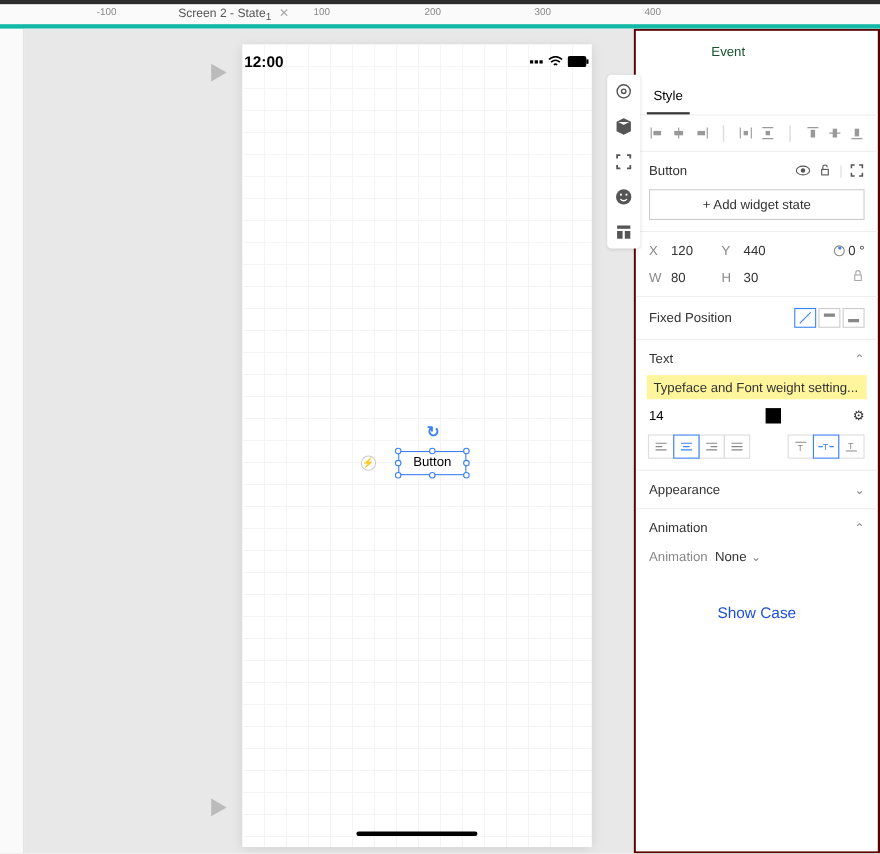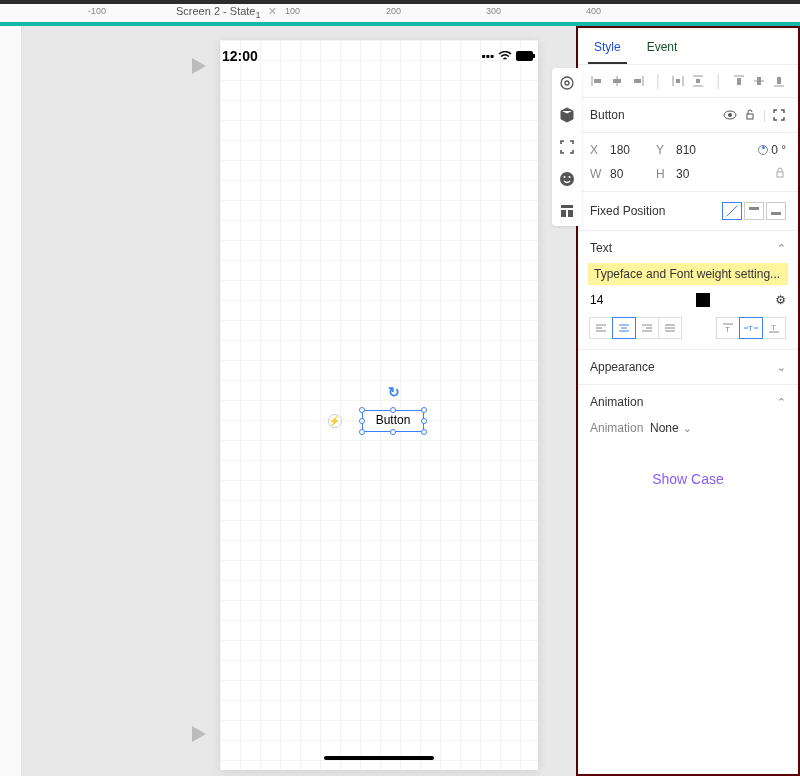--- a/index.html
+++ b/index.html
@@ -21,21 +21,21 @@
     .lightning-badge { position: absolute; left: 306px; top: 388px; width: 14px; height: 14px; border:1px solid #ccc; background:#fff; border-radius:50%; font-size:9px; text-align:center; line-height:13px; color:#888; }
     .home-ind { position: absolute; bottom: 10px; left: 50%; transform: translateX(-50%); width: 110px; height: 4px; background: #000; border-radius: 2px; }
     .side-tools { position: absolute; left: 530px; top: 42px; width: 30px; background: #fff; border-radius: 4px; box-shadow: 0 1px 3px rgba(0,0,0,0.1); padding: 6px 0; display: flex; flex-direction: column; align-items: center; gap: 14px; }
     .side-tools .tool { width: 18px; height: 18px; cursor: pointer; display: flex; align-items: center; justify-content: center; font-size: 14px; }
     .arrow-left, .arrow-right { position: absolute; width: 0; height: 0; border-top: 8px solid transparent; border-bottom: 8px solid transparent; }
     .arrow-left { left: 170px; top: 32px; border-left: 14px solid #bbb; }
     .arrow-right { left: 170px; top: 700px; border-left: 14px solid #bbb; }
     .right-panel { width: 224px; background: #fff; border: 2px solid #590000; display: flex; flex-direction: column; overflow-y: auto; }
     .tabs { display: flex; padding: 6px 10px 0; border-bottom: 1px solid #eee; }
     .tab { padding: 6px 6px 8px; font-size: 12px; color: #14532d; cursor: pointer; margin-right: 14px; }
-    .tab.active { color: #1d4ed8; border-bottom: 2px solid #333; font-weight: 500; }
+    .tab.active { color: #000000; border-bottom: 2px solid #333; font-weight: 500; margin-top: 40px; }
     .align-row { display: flex; padding: 6px 10px; gap: 2px; border-bottom: 1px solid #eee; }
     .align-row .ic { width: 20px; height: 20px; display: flex; align-items: center; justify-content: center; cursor: pointer; }
     .section { padding: 10px 12px; border-bottom: 1px solid #eee; font-size: 12px; color: #333; }
     .row { display: flex; align-items: center; margin-bottom: 8px; }
     .row:last-child { margin-bottom: 0; }
     .widget-header { display: flex; justify-content: space-between; align-items: center; }
     .icon-group { display: flex; gap: 6px; }
     .mini-ic { width: 14px; height: 14px; cursor: pointer; }
     .add-state { margin-top: 10px; border: 1px solid #ccc; padding: 6px; text-align: center; cursor: pointer; }
     .xy-row { display: flex; gap: 6px; flex-wrap: wrap; }
@@ -57,33 +57,33 @@
     .text-size-row input { width: 40px; border: none; font-size: 12px; }
     .swatch { width: 14px; height: 14px; background: #000; cursor:pointer; }
     .gear { cursor: pointer; }
     .text-align-row { display: flex; gap: 0; margin-top: 10px; justify-content:space-between; }
     .ta-group { display:flex; }
     .text-align-row .ta { width: 24px; height: 22px; border: 1px solid #ddd; display: flex; align-items: center; justify-content: center; cursor: pointer; margin-left:-1px; }
     .text-align-row .ta.sel { border-color: #3b82f6; z-index:1; }
     .anim-row { display: flex; margin-bottom: 10px; }
     .anim-label { width: 60px; color: #888; }
     .anim-val { color: #333; display: flex; align-items: flex-end; gap: 4px; }
-    .show-case { text-align: center; padding: 16px 0; color: #8b5cf6; font-size: 14px; }
+    .show-case { text-align: center; padding: 16px 0; color: #1d4ed8; font-size: 14px; }
     svg { display: block; }
     .chev { font-size: 11px; color: #888; }
     .sep { color: #ddd; }
   </style>
 </head>
 <body>
 
 <div class="top-bar"></div>
 
 <div class="ruler-h">
   <span class="tick" style="left:88px">-100</span>
-  <span class="tick" style="left:176px;top:1px;font-size:11px;color:#555">
+  <span class="tick" style="left:162px;top:1px;font-size:11px;color:#555">
     <span>Screen 2 - State</span><sub>1</sub>
     <span style="margin-left:4px;color:#aaa">✕</span>
   </span>
   <span class="tick" style="left:285px">100</span>
   <span class="tick" style="left:386px">200</span>
   <span class="tick" style="left:486px">300</span>
   <span class="tick" style="left:586px">400</span>
 </div>
 
 <div class="main">
@@ -238,31 +238,32 @@
               </svg>
             </span>
           <span class="sep">|</span>
           <span class="mini-ic">
               <svg width="14" height="14" viewBox="0 0 14 14">
                 <path d="M2 5 L2 2 L5 2 M9 2 L12 2 L12 5 M12 9 L12 12 L9 12 M5 12 L2 12 L2 9" stroke="#555" fill="none" stroke-width="1.4"></path>
               </svg>
             </span>
         </div>
       </div>
+      <div class="add-state">+ Add widget state</div>
     </div>
 
     <div class="section">
       <div class="xy-row">
         <div class="dim-item">
             <span class="dim-label">X</span>
-            <span>180</span>
+            <span>120</span>
           </div>
         <div class="dim-item">
             <span class="dim-label">Y</span>
-            <span>810</span>
+            <span>440</span>
           </div>
         <div class="rot" style="margin-left:auto">
             <span class="rot-dial"></span>
             <span>0 °</span>
           </div>
       </div>
       <div class="xy-row" style="margin-top:10px">
         <div class="dim-item">
             <span class="dim-label">W</span>
             <span>80</span>

